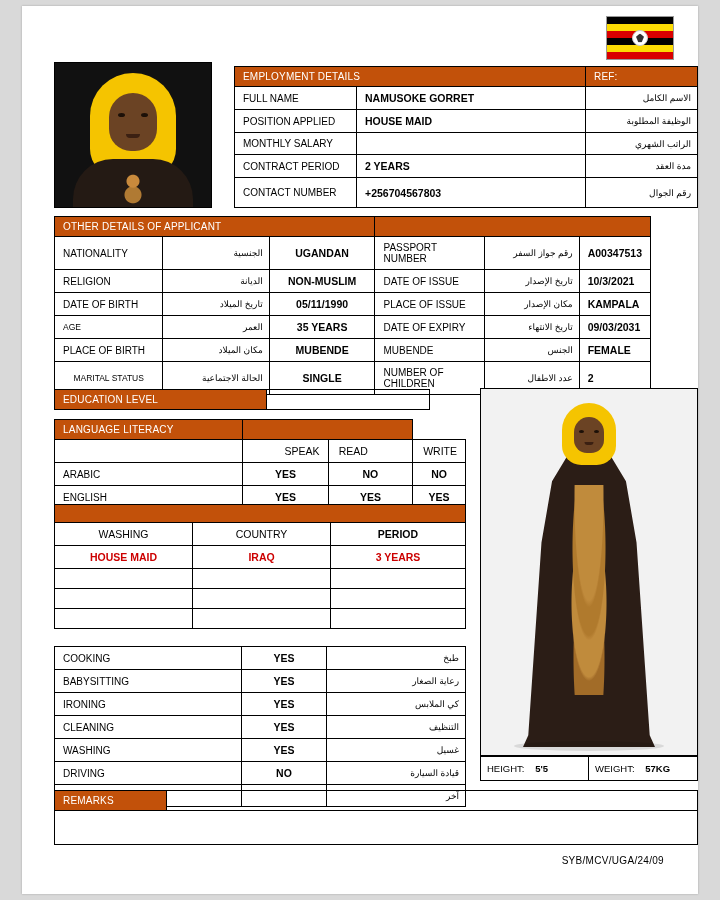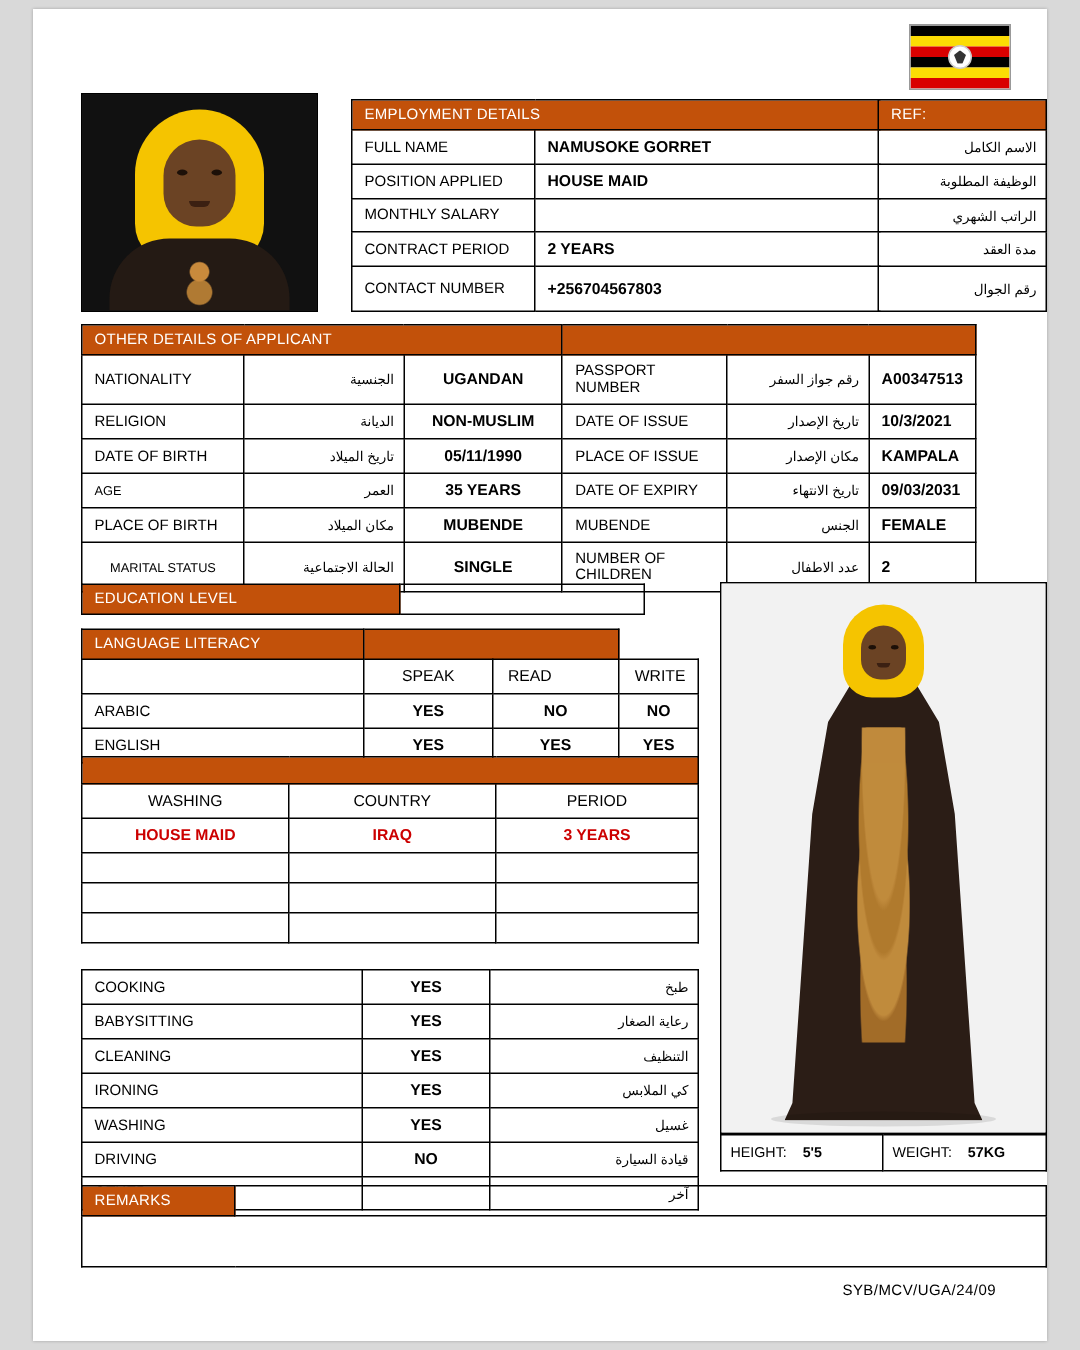--- a/index.html
+++ b/index.html
@@ -280,21 +280,21 @@
     </table>
 
   <table class="abs" style="left:32px; top:413px; width:412px;">
     <tbody>
         <tr>
       <td class="hdr" style="width:212px;">LANGUAGE LITERACY</td>
       <td class="hdr-plain" colspan="2">&nbsp;</td>
     </tr>
     <tr>
       <td class="lbl" style="width:120px;"></td>
-      <td class="val-ctr" style="width:92px; font-weight:normal;">SPEAK</td>
+      <td class="val-ctr" style="width:92px; font-weight:normal;text-align:right;">SPEAK</td>
       <td class="val-ctr" style="width:92px; font-weight:normal; text-align:left; padding-left:10px;">READ</td>
       <td class="val-ctr" style="font-weight:normal; text-align:left; padding-left:10px;">WRITE</td>
     </tr>
     <tr>
       <td class="lbl">ARABIC</td>
       <td class="val-ctr">YES</td>
       <td class="val-ctr">NO</td>
       <td class="val-ctr">NO</td>
     </tr>
     <tr>
@@ -307,21 +307,21 @@
     </table>
 
   <table class="abs" style="left:32px; top:498px; width:412px;">
     <tbody>
         <tr>
       <td class="hdr" colspan="3" style="height:18px;"></td>
     </tr>
     <tr>
       <td class="val-ctr" style="width:138px; font-weight:normal;">WASHING</td>
       <td class="val-ctr" style="width:138px; font-weight:normal;">COUNTRY</td>
-      <td class="val-ctr" style="font-weight:normal;">PERIOD</td>
+      <td class="val-ctr" style="font-weight:bold;">PERIOD</td>
     </tr>
     <tr>
       <td class="val-ctr red">HOUSE MAID</td>
       <td class="val-ctr red">IRAQ</td>
       <td class="val-ctr red">3 YEARS</td>
     </tr>
     <tr>
       <td class="val-ctr" style="height:20px;"></td>
       <td class="val-ctr"></td>
       <td class="val-ctr"></td>
@@ -345,28 +345,28 @@
       <td class="lbl">COOKING</td>
       <td class="val-ctr">YES</td>
       <td class="ar">طبخ</td>
     </tr>
     <tr>
       <td class="lbl">BABYSITTING</td>
       <td class="val-ctr">YES</td>
       <td class="ar">رعاية الصغار</td>
     </tr>
     <tr>
+      <td class="lbl">IRONING</td>
+      <td class="val-ctr">YES</td>
+      <td class="ar">كي الملابس</td>
+    </tr>
+    <tr>
       <td class="lbl">CLEANING</td>
       <td class="val-ctr">YES</td>
       <td class="ar">التنظيف</td>
-    </tr>
-    <tr>
-      <td class="lbl">IRONING</td>
-      <td class="val-ctr">YES</td>
-      <td class="ar">كي الملابس</td>
     </tr>
     <tr>
       <td class="lbl">WASHING</td>
       <td class="val-ctr">YES</td>
       <td class="ar">غسيل</td>
     </tr>
     <tr>
       <td class="lbl">DRIVING</td>
       <td class="val-ctr">NO</td>
       <td class="ar">قيادة السيارة</td>
@@ -375,21 +375,21 @@
       <td class="lbl">OTHER</td>
       <td class="val-ctr"></td>
       <td class="ar">آخر</td>
     </tr>
   </tbody>
     </table>
 
   <table class="abs" style="left:32px; top:784px; width:644px;">
     <tbody>
         <tr>
-      <td class="hdr" style="width:102px;">REMARKS</td>
+      <td class="hdr" style="width:112px;">REMARKS</td>
       <td class="empty" style="height:18px;"></td>
     </tr>
     <tr>
       <td class="empty" colspan="2" style="height:34px;"></td>
     </tr>
   </tbody>
     </table>
 
   <div class="fullbody">
     <div class="fb-bg"></div>

